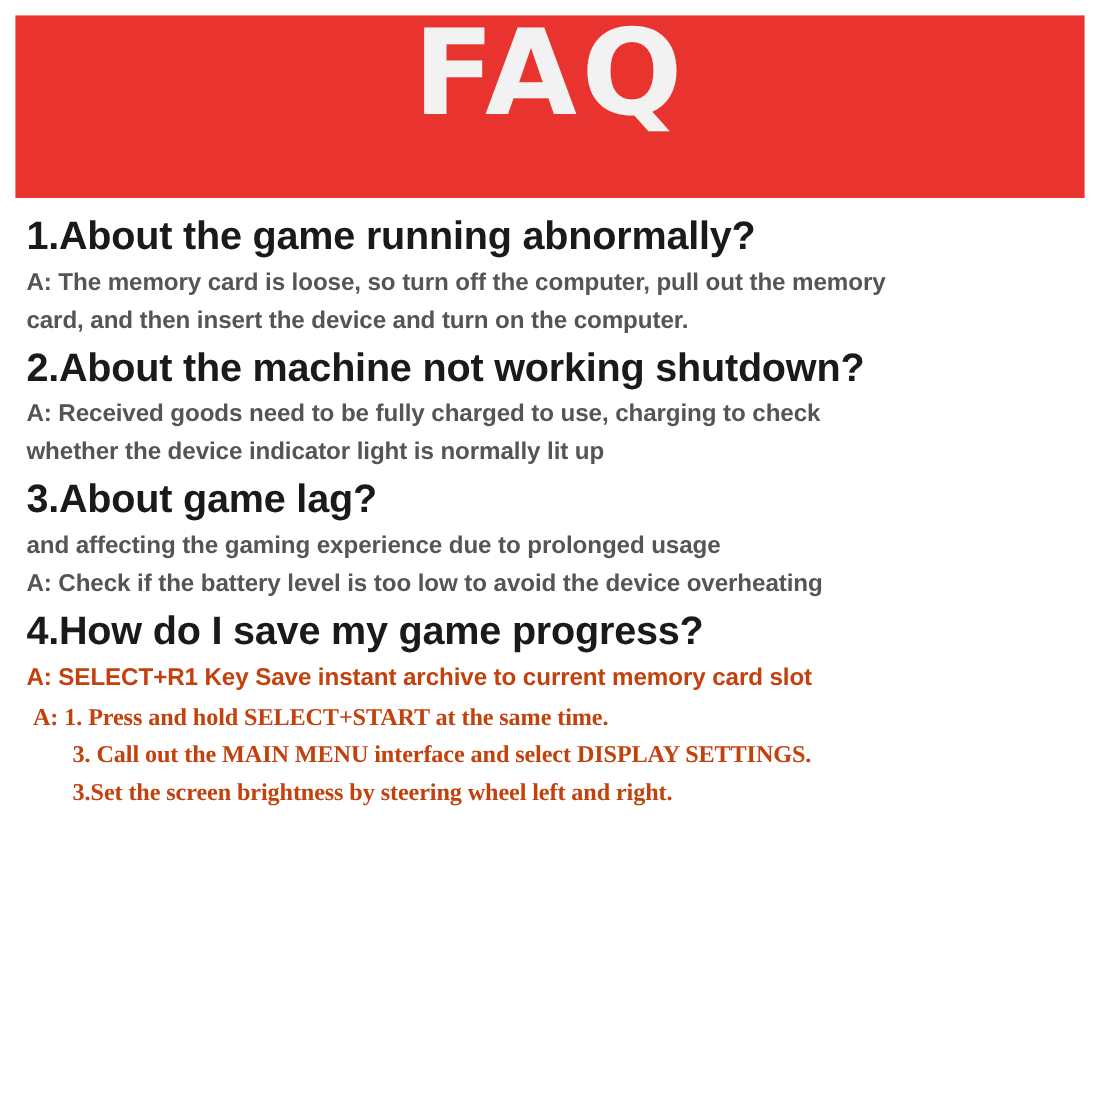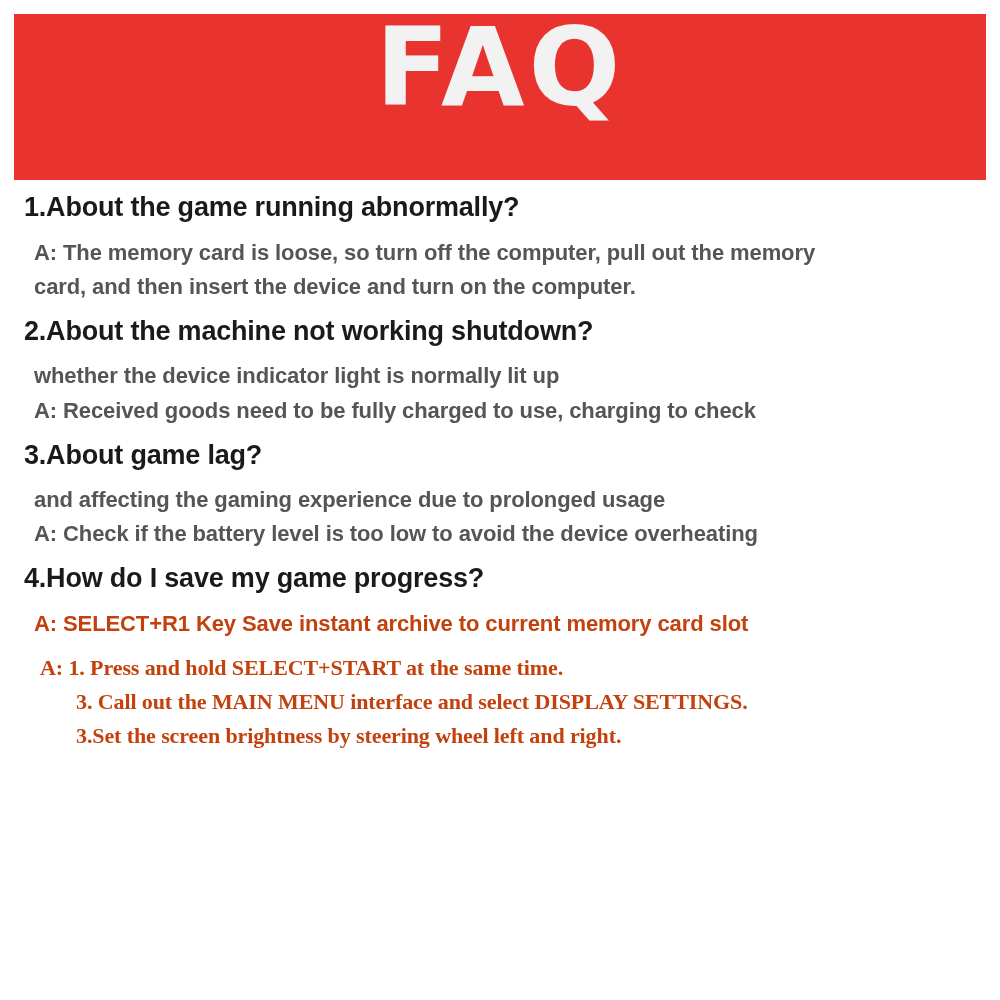--- a/index.html
+++ b/index.html
@@ -41,33 +41,33 @@
   .content {
     position: absolute;
     left: 24px;
     top: 190px;
     width: 960px;
   }
   .qa-block {
     margin-bottom: 2px;
   }
   .question {
-    font-size: 27px;
+    font-size: 36px;
     font-weight: bold;
     color: #1a1a1a;
     line-height: 1.32;
     margin: 0 0 2px 0;
     letter-spacing: -0.2px;
   }
   .answer {
     font-size: 22px;
     font-weight: bold;
     color: #555555;
     line-height: 1.55;
-    margin: 10px;
+    margin: 0;
     letter-spacing: -0.1px;
   }
   .answer.indent {
     padding-left: 6px;
     font-family: Liberation Serif, serif;
   }
   .answer-line {
     display: block;
   }
   .answer-line.sub {
@@ -93,22 +93,22 @@
       <p class="question">1.About the game running abnormally?</p>
       <p class="answer">
         <span class="answer-line">A: The memory card is loose, so turn off the computer, pull out the memory</span>
         <span class="answer-line">card, and then insert the device and turn on the computer.</span>
       </p>
     </div>
 
     <div class="qa-block q2">
       <p class="question">2.About the machine not working shutdown?</p>
       <p class="answer">
+        <span class="answer-line">A: Received goods need to be fully charged to use, charging to check</span>
         <span class="answer-line">whether the device indicator light is normally lit up</span>
-        <span class="answer-line">A: Received goods need to be fully charged to use, charging to check</span>
       </p>
     </div>
 
     <div class="qa-block q3">
       <p class="question">3.About game lag?</p>
       <p class="answer">
         <span class="answer-line">and affecting the gaming experience due to prolonged usage</span>
         <span class="answer-line">A: Check if the battery level is too low to avoid the device overheating</span>
       </p>
     </div>

